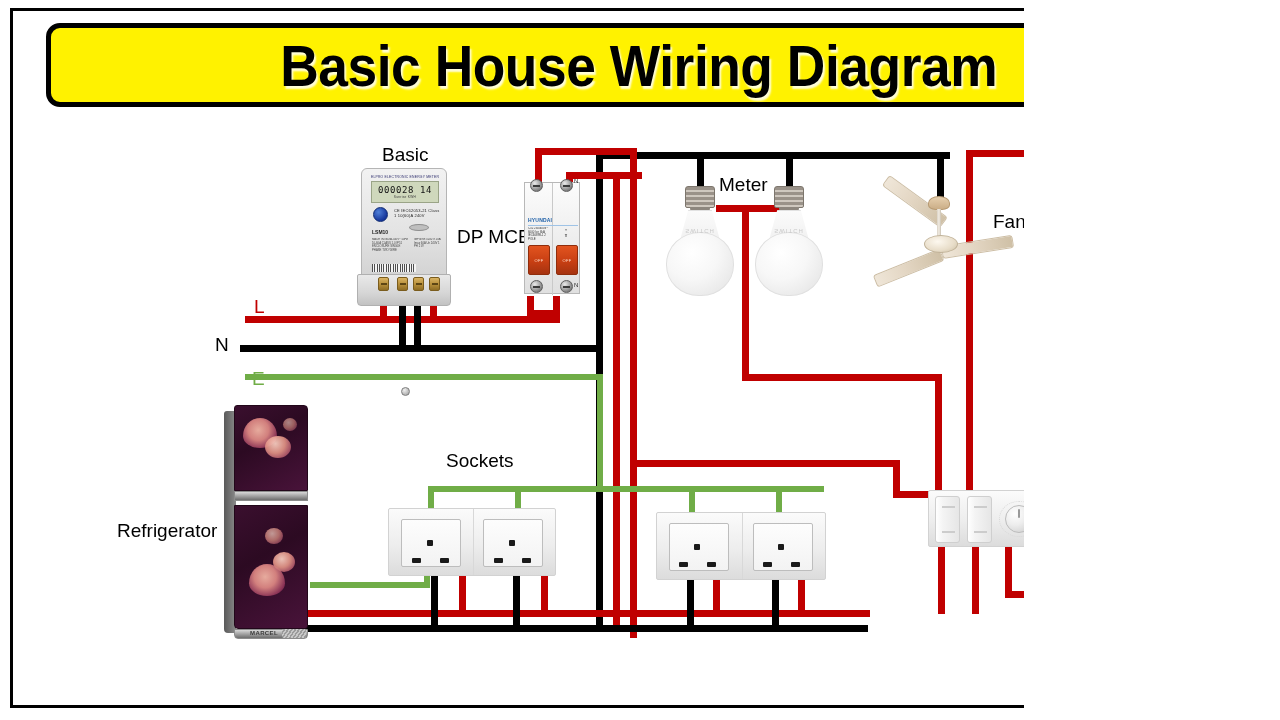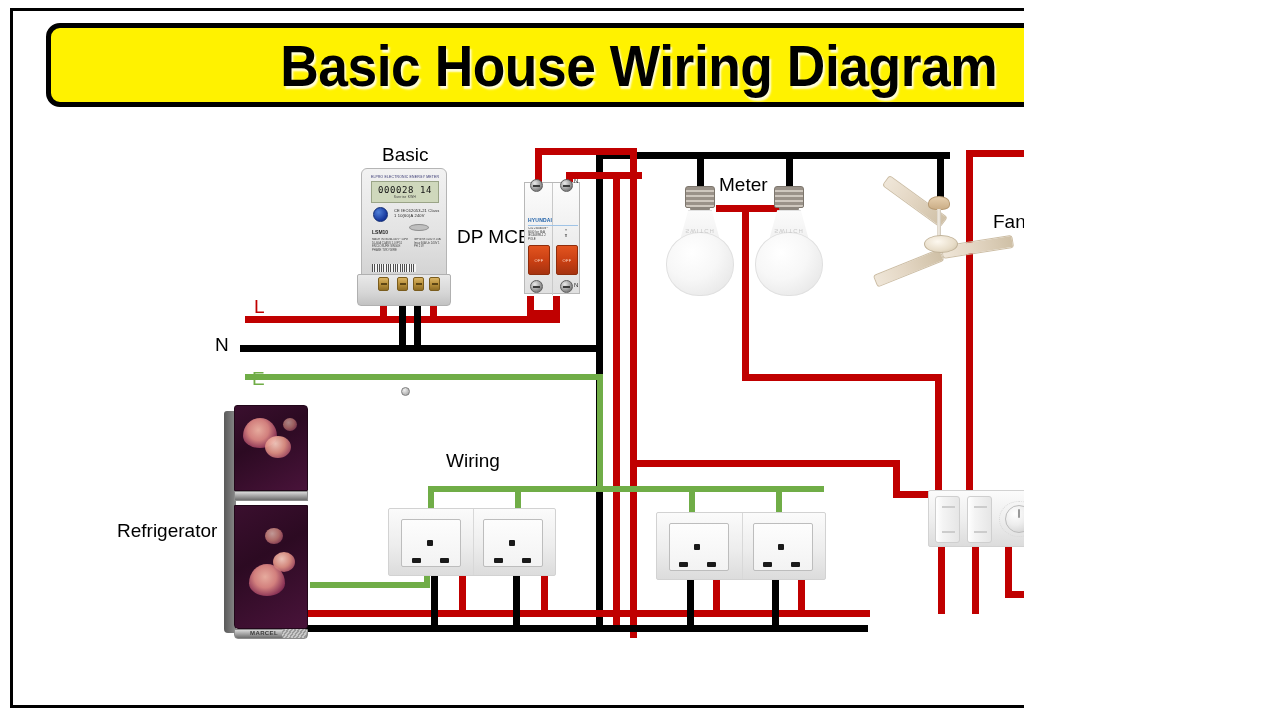--- a/index.html
+++ b/index.html
@@ -519,21 +519,21 @@
   <div class="wire w-black" style="left:303px; top:625px; width:12px; height:7px;"></div>
 
   <div class="label lbl-L" style="left:254px; top:296px;">L</div>
   <div class="label lbl-N" style="left:215px; top:334px;">N</div>
   <div class="label lbl-E" style="left:252px; top:368px;">E</div>
 
   <div class="label" style="left:382px; top:144px;">Basic</div>
   <div class="label" style="left:457px; top:226px;">DP MCB</div>
   <div class="label" style="left:719px; top:174px;">Meter</div>
   <div class="label" style="left:993px; top:211px;text-align:right;">Fan</div>
-  <div class="label" style="left:446px; top:450px;">Wiring</div>
+  <div class="label" style="left:446px; top:450px;">Sockets</div>
   <div class="label" style="left:117px; top:520px;">Refrigerator</div>
 
   <div id="meter">
     <div class="meter-ear" style="left:0;"></div>
     <div class="meter-ear" style="left:85px;"></div>
     <div class="meter-body">
       <div class="meter-brandbar">ELPRO   ELECTRONIC ENERGY METER</div>
       <div class="meter-lcd">
         <div class="meter-digits">000028 14</div>
         <div class="meter-sub">Sunrise KWH</div>

